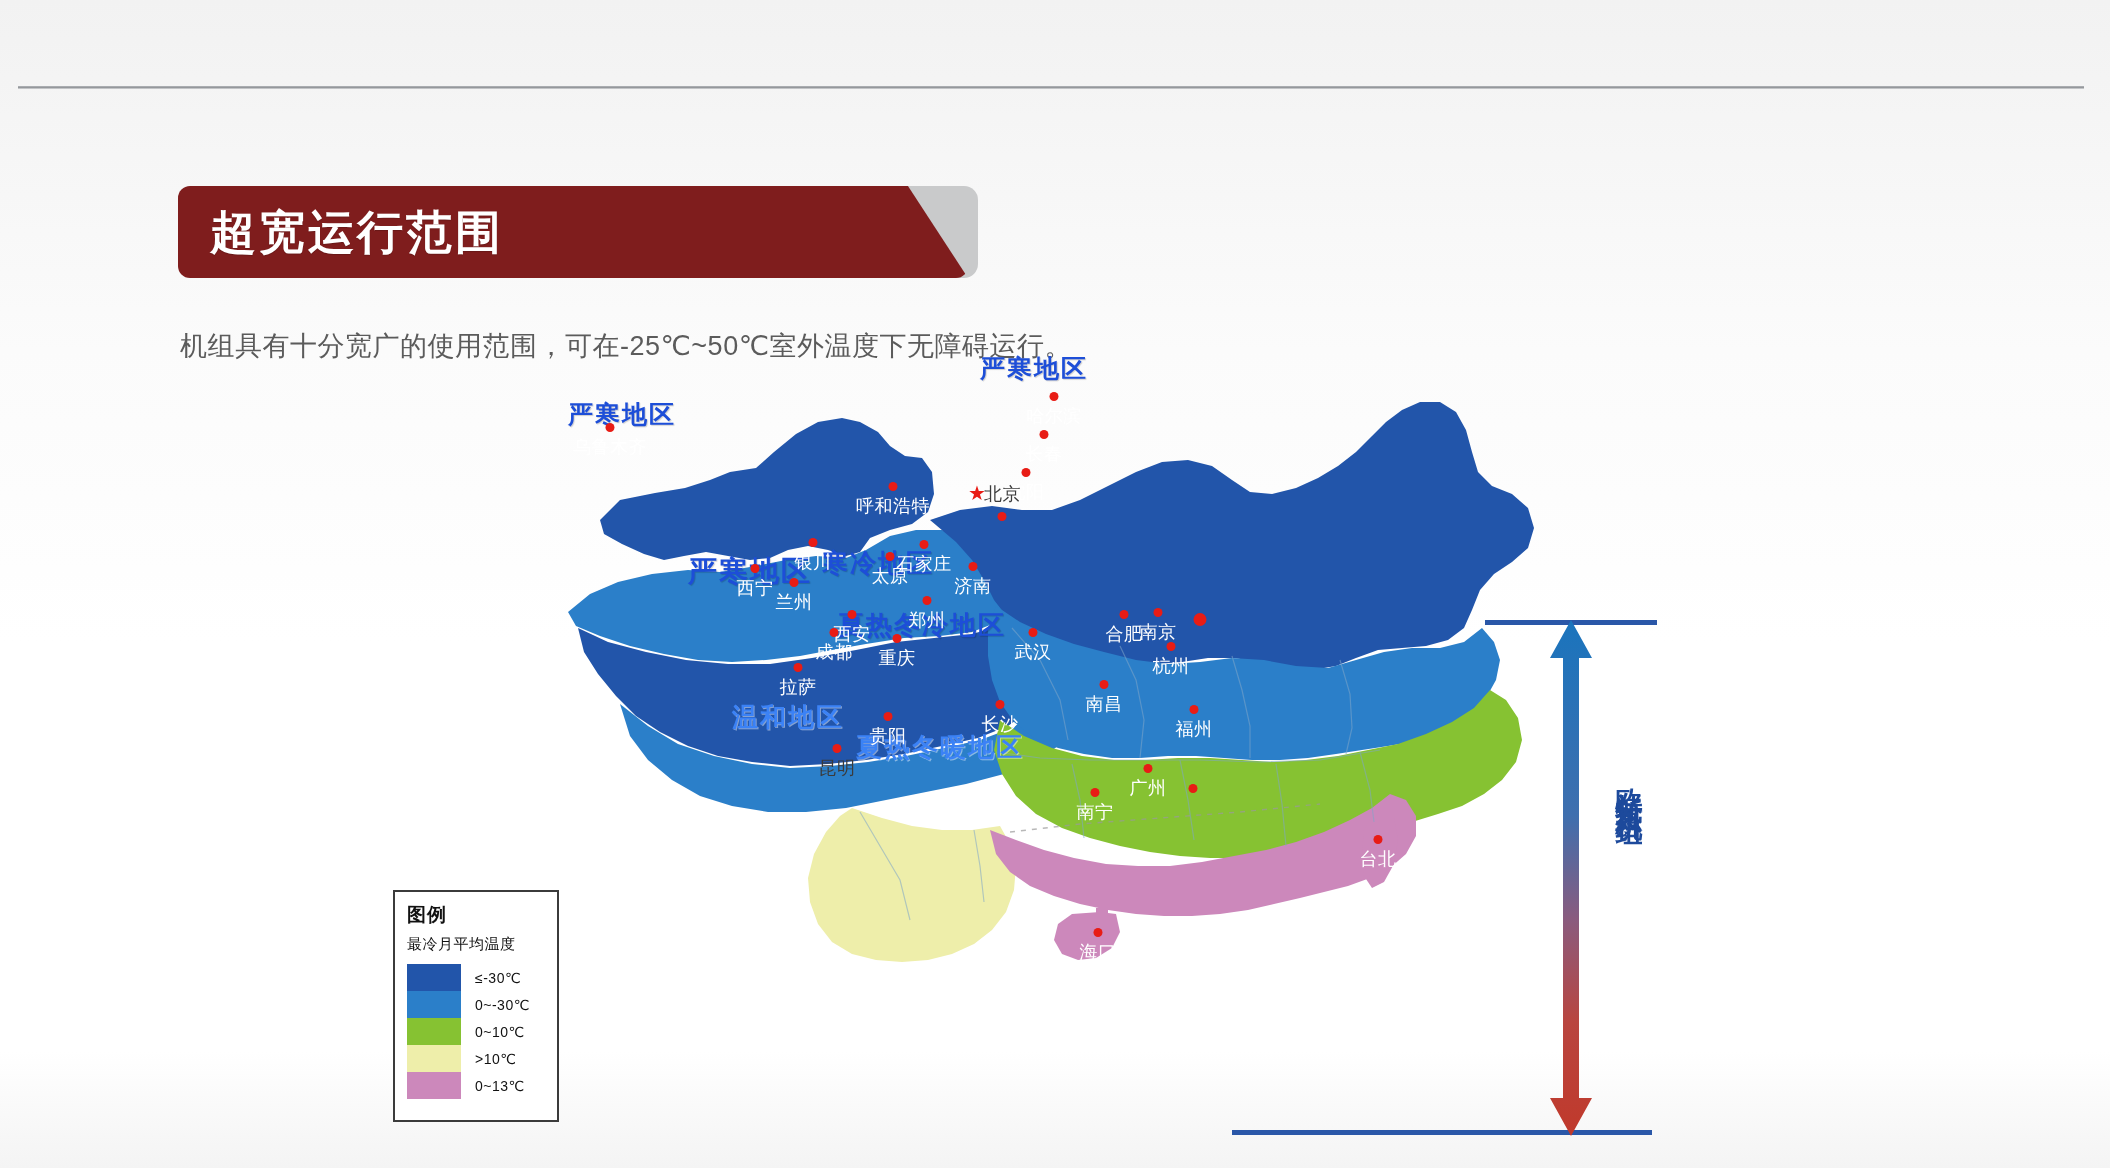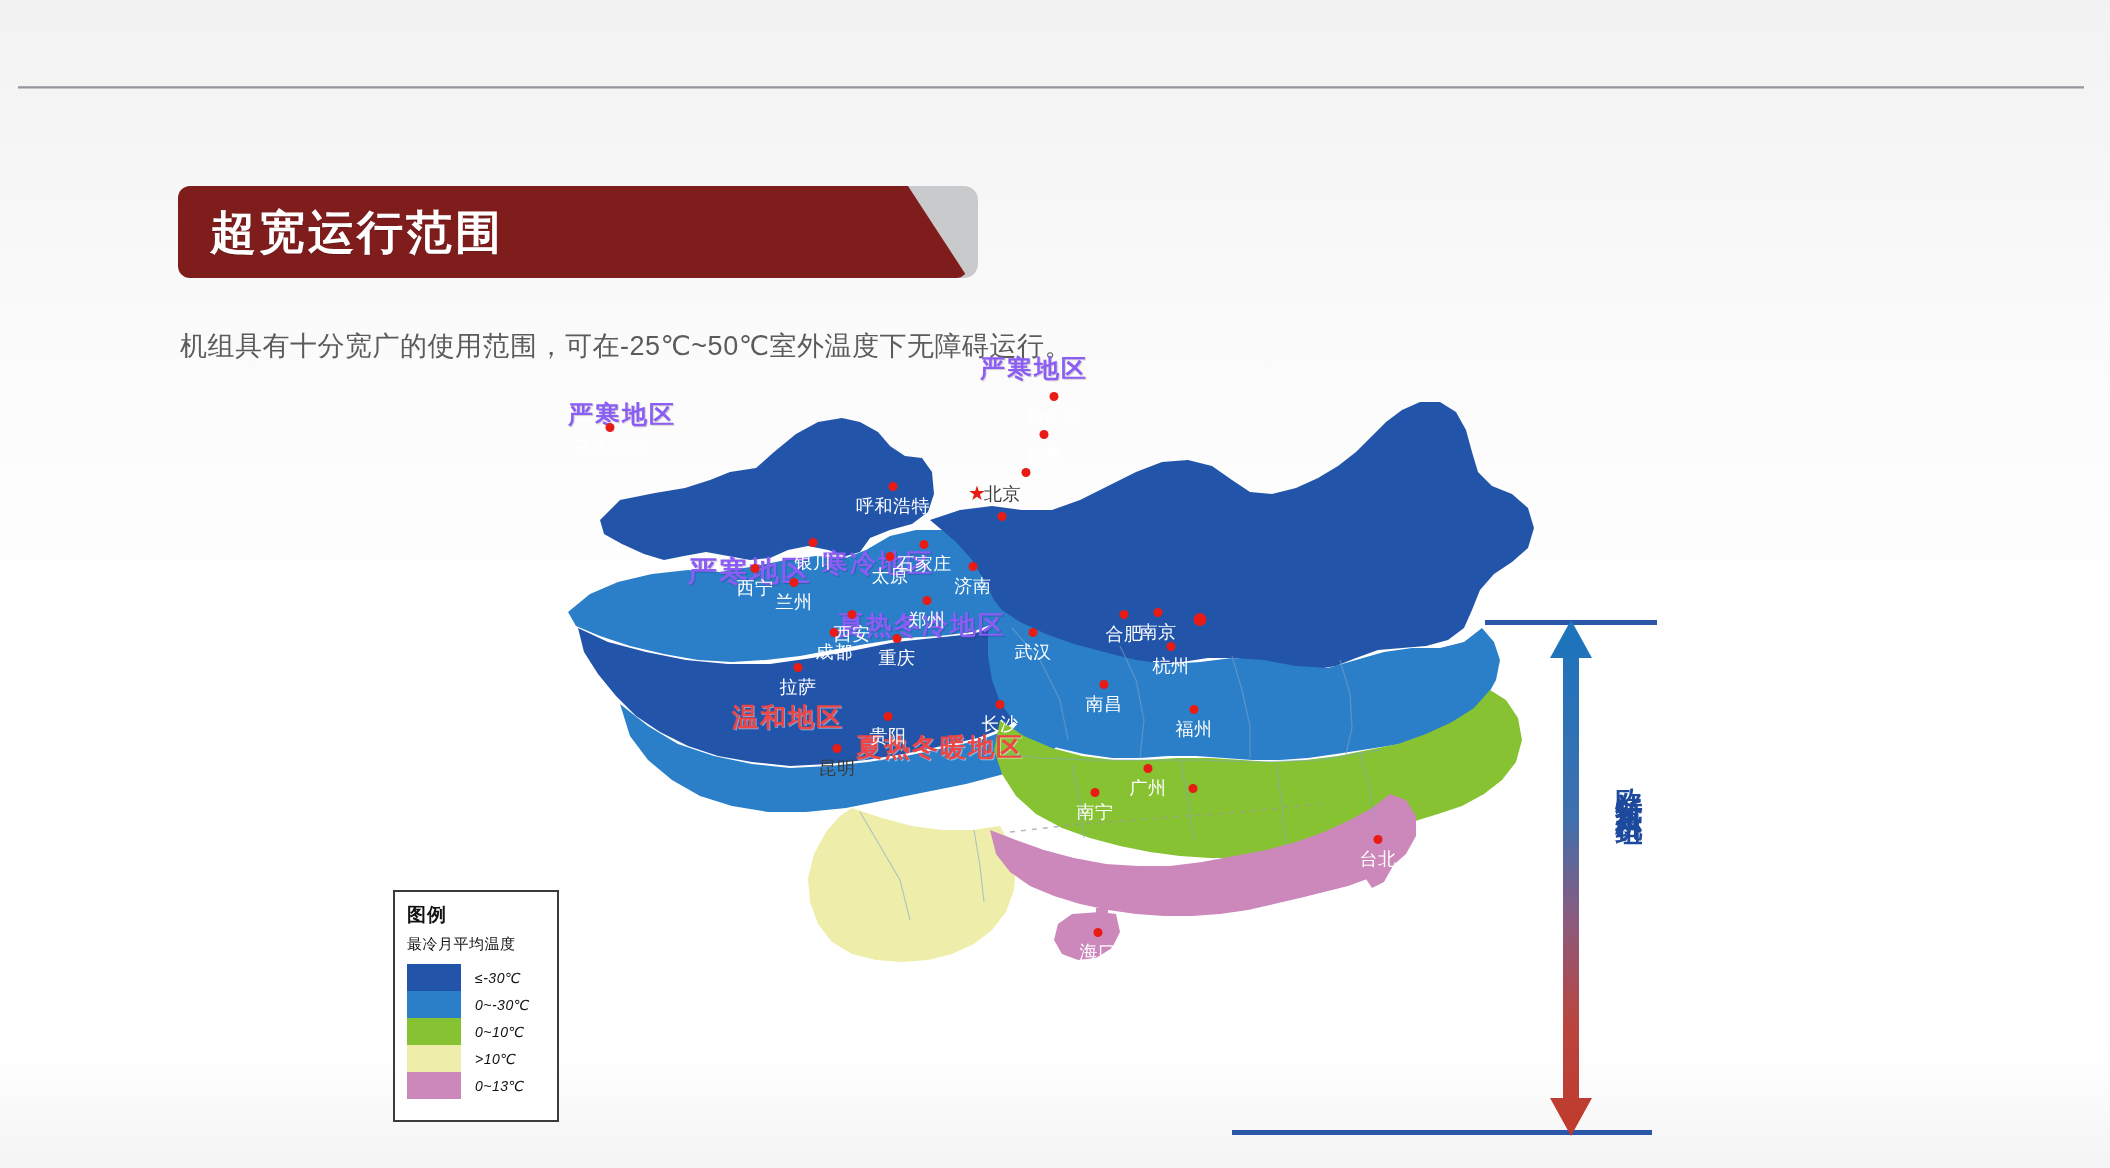--- a/index.html
+++ b/index.html
@@ -49,22 +49,22 @@
   .map-title{
     position:absolute;left:325px;top:43px;
     font-size:31px;font-weight:bold;color:#1d4a9c;letter-spacing:1px;
     text-shadow:1px 1px 0 rgba(255,255,255,.6);white-space:nowrap;
   }
 
   .region-label{
     position:absolute;font-weight:bold;white-space:nowrap;letter-spacing:2px;
     text-shadow:1px 1px 1px rgba(0,0,0,.18);
   }
-  .rl-white{color:#8b5cf6;}
-  .rl-dark{color:#ef4444;text-shadow:1px 1px 0 rgba(255,255,255,.45);}
+  .rl-white{color:#1d4ed8;}
+  .rl-dark{color:#3b82f6;text-shadow:1px 1px 0 rgba(255,255,255,.45);}
 
   .city{position:absolute;}
   .city .dot{
     position:absolute;left:50%;top:0;transform:translateX(-50%);
     width:9px;height:9px;border-radius:50%;background:#e81c15;
   }
   .city .dot.big{width:13px;height:13px;}
   .city .star{
     position:absolute;left:50%;top:-3px;transform:translateX(-50%);
     color:#e81c15;font-size:20px;line-height:1;
@@ -79,21 +79,21 @@
 
   
   .legend{
     position:absolute;left:393px;top:878px;width:166px;height:232px;
     background:#ffffff;border:2px solid #3b3b3b;box-sizing:border-box;
     padding:10px 12px;
     margin-top:12px;
   }
   .legend-title{font-size:19px;font-weight:bold;color:#111;letter-spacing:1px;}
   .legend-sub{font-size:15px;color:#111;margin-top:7px;letter-spacing:.5px;}
-  .legend-rows{margin-top:10px;font-style:italic;}
+  .legend-rows{margin-top:10px;}
   .legend-row{display:flex;align-items:center;height:27px;}
   .legend-swatch{width:54px;height:27px;flex:0 0 54px;}
   .legend-text{font-size:14px;color:#111;margin-left:14px;letter-spacing:.5px;}
 
   
   .range{position:absolute;left:1230px;top:615px;width:440px;height:530px;}
   .range-line{position:absolute;height:5px;background:#2a57a8;}
   .range-line.top{left:255px;top:5px;width:172px;}
   .range-line.bottom{left:2px;top:515px;width:420px;}
   .range-arrow{position:absolute;left:317px;top:5px;width:48px;height:516px;}

